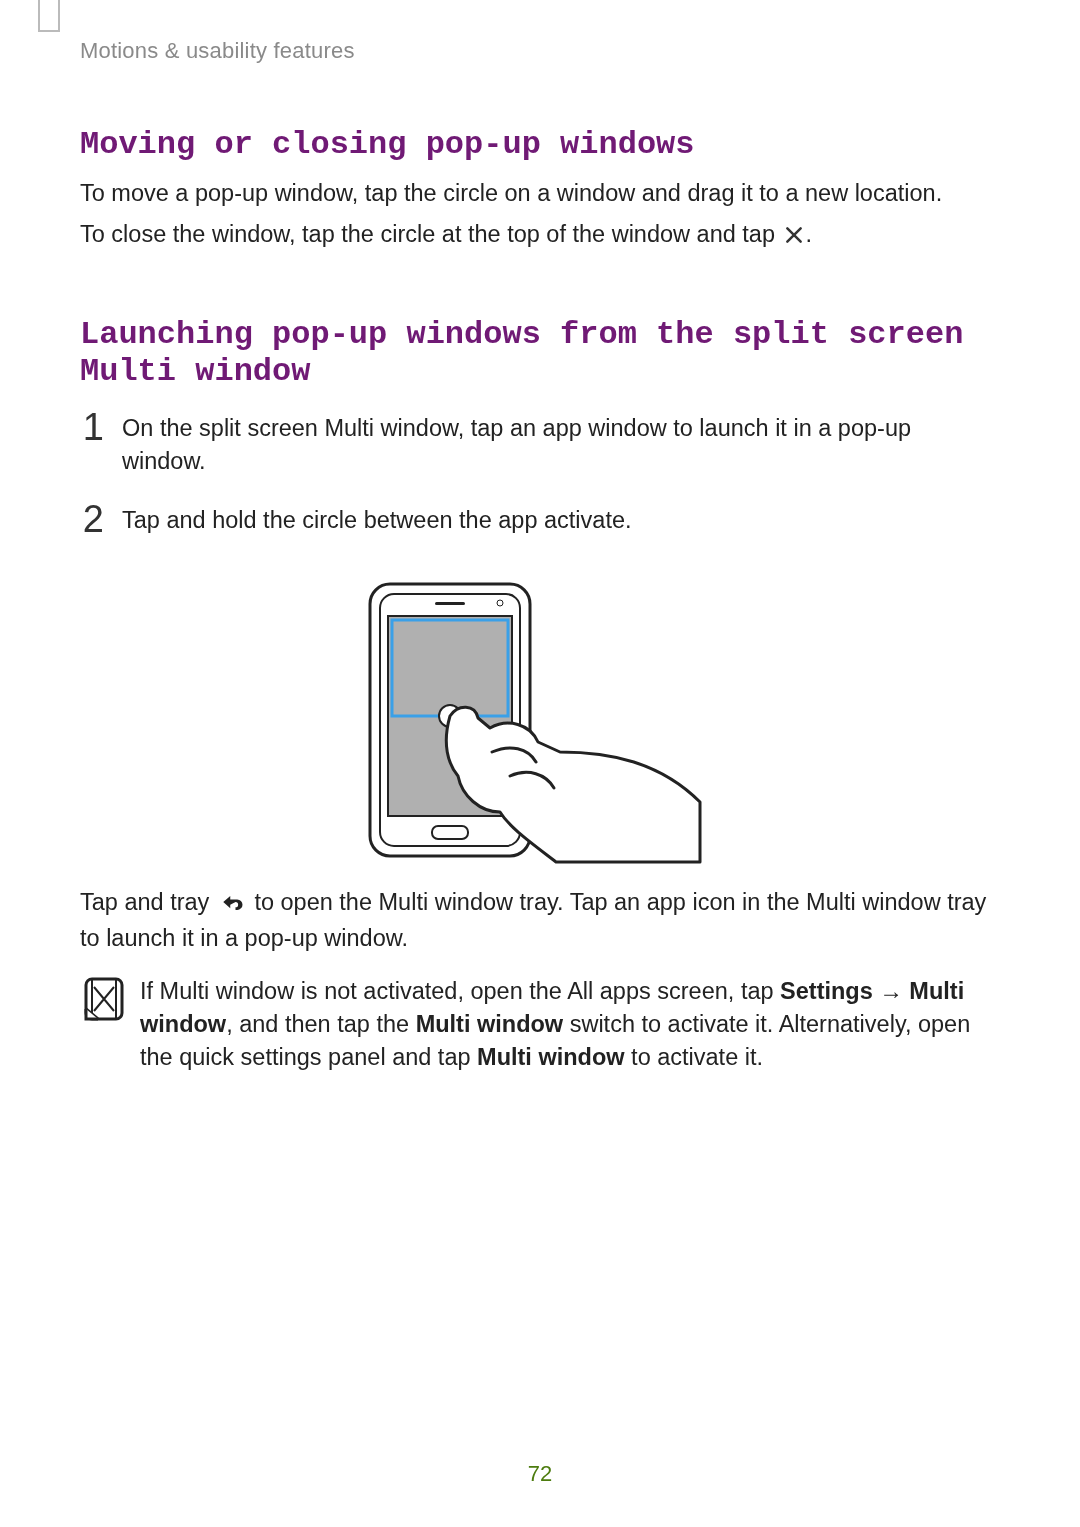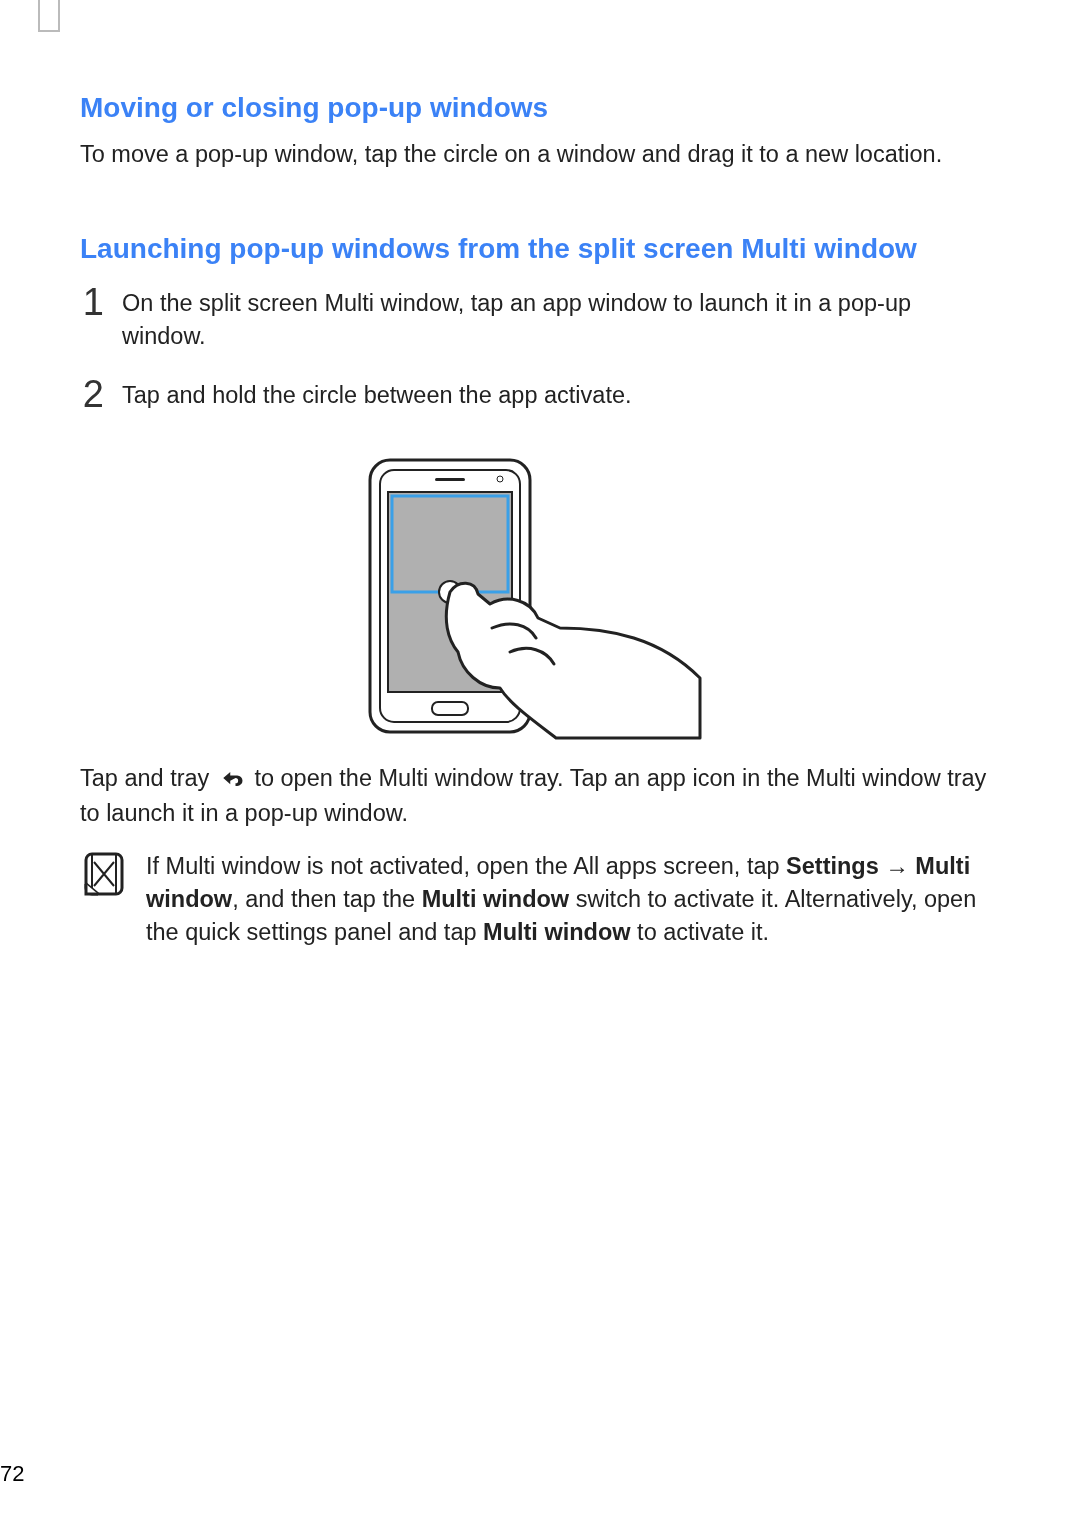--- a/index.html
+++ b/index.html
@@ -30,24 +30,25 @@
     border-bottom: 2px solid #bbb;
     border-top: none;
   }
   .running-header {
     font-size: 22px;
     color: #8a8a8a;
     margin: 8px 0 0 0;
     letter-spacing: 0.2px;
   }
   h2.section-title {
-    font-size: 28px;
+    font-size: 32px;
     font-weight: 700;
     margin: 62px 0 14px 0;
-    color: #3b82f6;
+    color: #701a75;
+    font-family: Liberation Mono, monospace;
   }
   h2.section-title + p {
     margin-top: 14px;
   }
   p.body {
     font-size: 23.5px;
     line-height: 1.4;
     margin: 8px 0;
     color: #222;
   }
@@ -81,45 +82,54 @@
   .inline-icon {
     display: inline-block;
     vertical-align: -3px;
     margin: 0 2px;
   }
   .x-icon svg { width: 20px; height: 20px; }
   .back-icon svg { width: 28px; height: 22px; }
 
   .note-row {
     display: flex;
-    gap: 18px;
+    gap: 12px;
     margin-top: 20px;
     align-items: flex-start;
   }
   .note-icon svg { width: 48px; height: 48px; flex-shrink: 0; }
   .note-body p.body { margin: 0; }
   .bold { font-weight: 700; }
   .page-number {
     position: absolute;
     bottom: 40px;
     left: 0;
     width: 100%;
-    text-align: left;
+    text-align: center;
     font-size: 22px;
-    color: #000000;
+    color: #4d7c0f;
   }
 </style>
 </head>
 <body>
 
 <div class="page">
   <div class="side-tab"></div>
+  <div class="running-header">Motions &amp; usability features</div>
 
   <h2 class="section-title">Moving or closing pop-up windows</h2>
   <p class="body">To move a pop-up window, tap the circle on a window and drag it to a new location.</p>
+  <p class="body">
+    <span>To close the window, tap the circle at the top of the window and tap </span>
+    <span class="inline-icon x-icon">
+      <svg viewBox="0 0 24 24">
+          <path d="M4 4 L20 20 M20 4 L4 20" stroke="#333" stroke-width="3" stroke-linecap="round" fill="none"></path>
+        </svg>
+    </span><span>.</span>
+  </p>
 
   <h2 class="section-title">Launching pop-up windows from the split screen Multi window</h2>
   <div class="steps">
     <div class="step">
       <div class="step-num">1</div>
       <div class="step-body">
         <p class="body">On the split screen Multi window, tap an app window to launch it in a pop-up window.</p>
       </div>
     </div>
     <div class="step">

